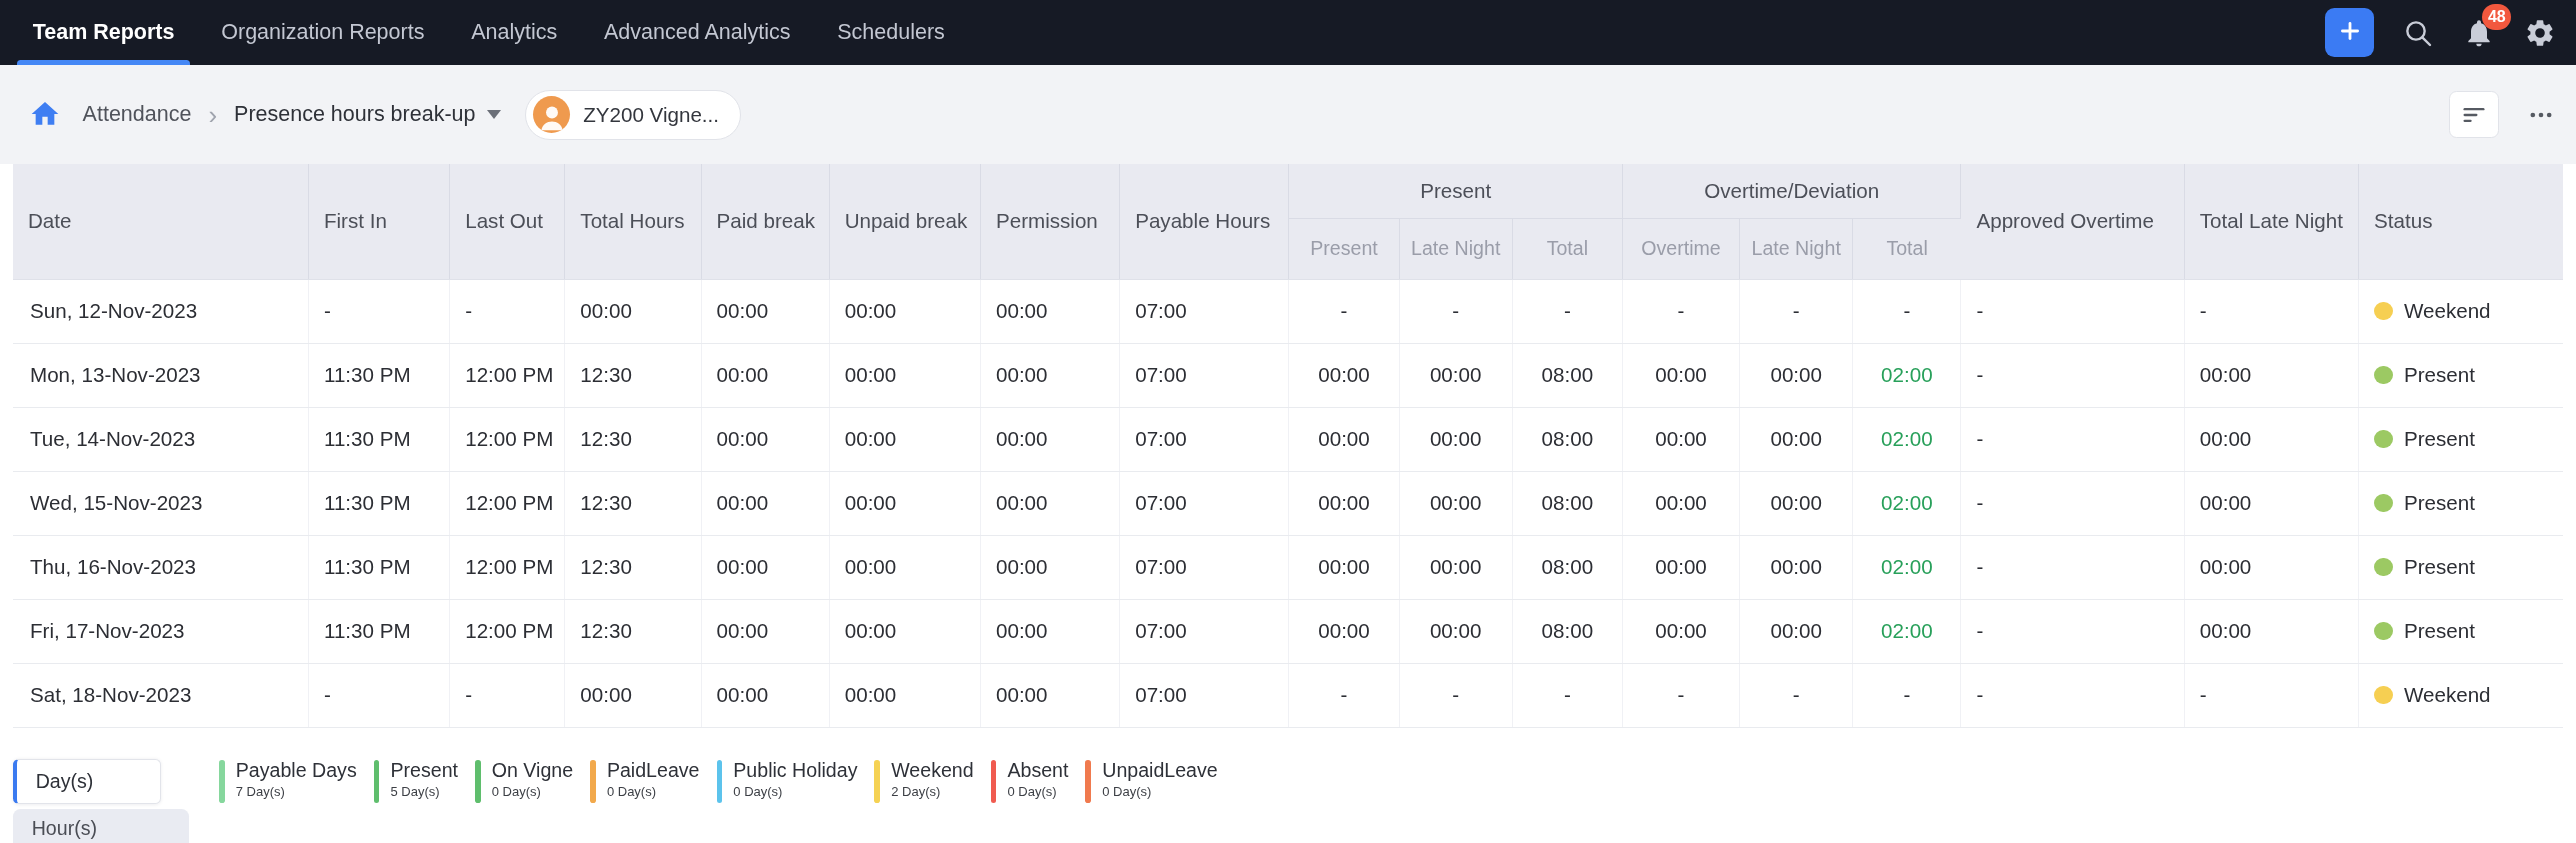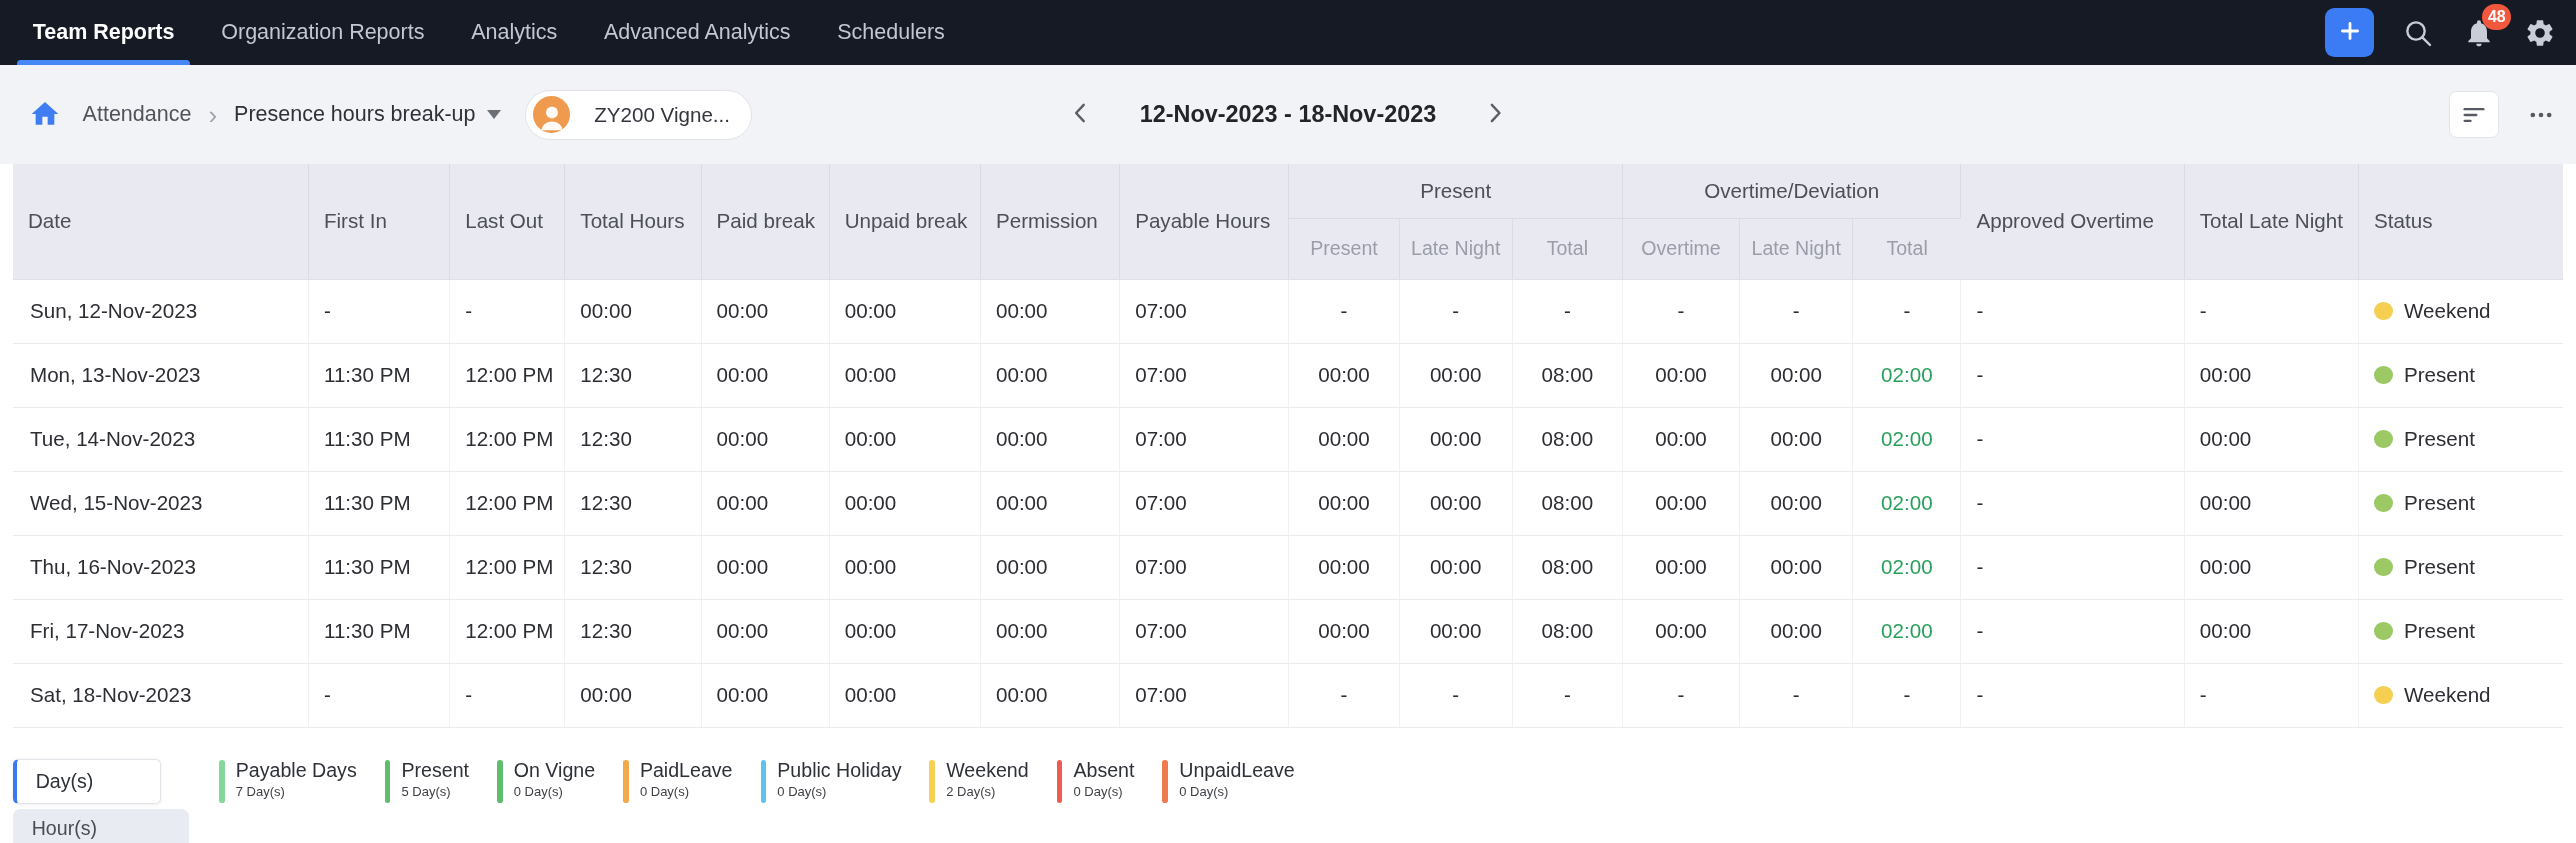--- a/index.html
+++ b/index.html
@@ -24,21 +24,21 @@
 
   
   .toolbar { height:99px; background:#f2f3f6; display:flex; align-items:center; padding:0 10px 0 28px; position:relative; }
   .home-btn { width:34px; height:34px; color:#3f7ef2; }
   .home-btn svg { width:32px; height:32px; }
   .crumb-root { margin-left:20.6px; font-size:21.5px; color:#50535b; }
   .crumb-sep { margin:0 17px; font-size:26px; color:#a0a4ae; line-height:1; }
   .crumb-btn { display:flex; align-items:center; gap:11.2px; }
   .crumb-current { font-size:21.5px; color:#2e3138; }
   .caret-down { width:0; height:0; border-left:7.5px solid transparent; border-right:7.5px solid transparent; border-top:9.3px solid #6b6f78; }
-  .chip { margin-left:24px; height:50px; background:#fff; border:0.9px solid #e1e3e9; border-radius:26px; display:flex; align-items:center; gap:24px; padding:0 20.6px 0 7.5px; }
+  .chip { margin-left:24px; height:50px; background:#fff; border:0.9px solid #e1e3e9; border-radius:26px; display:flex; align-items:center; gap:13px; padding:0 20.6px 0 7.5px; }
   .chip-avatar { width:37px; height:37px; border-radius:50%; background:#ef9a4e; overflow:hidden; flex:none; display:flex; align-items:flex-end; justify-content:center; }
   .chip-avatar svg { width:34px; height:34px; }
   .chip-label { font-size:20.6px; color:#33363d; }
   .date-nav { position:absolute; left:50%; top:50%; transform:translate(-50%,-50%); display:flex; align-items:center; gap:43px; }
   .chev-btn { width:32px; height:32px; color:#5a5e66; display:flex; align-items:center; justify-content:center; }
   .chev-btn svg { width:28px; height:28px; }
   .date-label { font-size:23.4px; font-weight:700; color:#222428; }
   .toolbar-right { margin-left:auto; display:flex; align-items:center; gap:17px; }
   .tool-btn { width:50px; height:47px; display:flex; align-items:center; justify-content:center; color:#565a62; }
   .tool-btn.boxed { background:#fff; border:0.9px solid #e1e3e9; border-radius:7.5px; }
@@ -60,21 +60,21 @@
   td:last-child { border-right:0; }
   td.center { padding-left:0; text-align:center; }
   td.date-cell { padding-left:17px; }
   .status-inner { display:flex; align-items:center; gap:11.2px; }
   .dot { width:18.7px; height:18.7px; border-radius:50%; flex:none; }
 
   
   .summary { position:absolute; left:0; top:753px; width:100%; height:90px; }
   .stab-day { position:absolute; left:13px; top:5.6px; width:148px; height:45px; background:#fff; border:0.9px solid #e2e4ea; border-left:4.7px solid #3a7af0; border-radius:5.6px; display:flex; align-items:center; padding-left:18.7px; font-size:19.6px; color:#2e3138; box-shadow:0 0.9px 3.7px rgba(20,30,60,.08); }
   .stab-hour { position:absolute; left:13px; top:56px; width:176px; height:65px; background:#e9ebf2; border-radius:7.5px 7.5px 0 0; display:flex; align-items:flex-start; padding:8.4px 0 0 18.7px; font-size:19.6px; color:#4a4d55; }
-  .legend { position:absolute; left:219px; top:3.7px; height:49px; display:flex; gap:28px; align-items:center; }
+  .legend { position:absolute; left:219px; top:3.7px; height:49px; display:flex; gap:17px; align-items:center; }
   .legend-item { display:flex; gap:11.2px; align-items:center; }
   .legend-bar { width:5.6px; height:43px; border-radius:2.8px; flex:none; }
   .legend-text { display:flex; flex-direction:column; justify-content:center; line-height:22.4px; }
   .legend-label { font-size:19.6px; color:#2e3138; }
   .legend-value { font-size:13px; color:#3c3f45; }
 </style>
 </head>
 <body>
 
 <div class="app">
@@ -128,33 +128,20 @@
     </button>
     <button class="chip">
       <span class="chip-avatar">
         <svg viewBox="0 0 24 24">
             <circle cx="12" cy="9.5" r="4.2" fill="#ffffff" opacity=".95"></circle>
             <path d="M4.5 22c.6-4.2 3.9-6.2 7.5-6.2s6.9 2 7.5 6.2z" fill="#ffffff" opacity=".95"></path>
           </svg>
       </span>
       <span class="chip-label">ZY200 Vigne...</span>
     </button>
-    <div class="date-nav">
-      <button class="chev-btn">
-        <span><svg viewBox="0 0 24 24">
-              <polyline points="14.5 5 8 12 14.5 19" fill="none" stroke="currentColor" stroke-width="2.1" stroke-linecap="round" stroke-linejoin="round"></polyline>
-            </svg></span>
-      </button>
-      <span class="date-label">12-Nov-2023 - 18-Nov-2023</span>
-      <button class="chev-btn">
-        <span><svg viewBox="0 0 24 24">
-              <polyline points="9.5 5 16 12 9.5 19" fill="none" stroke="currentColor" stroke-width="2.1" stroke-linecap="round" stroke-linejoin="round"></polyline>
-            </svg></span>
-      </button>
-    </div>
     <div class="toolbar-right">
       <button class="tool-btn boxed">
         <svg viewBox="0 0 24 24" stroke="currentColor" stroke-width="2" stroke-linecap="round" fill="none">
             <line x1="4" y1="7" x2="20" y2="7"></line>
             <line x1="4" y1="12" x2="14" y2="12"></line>
             <line x1="4" y1="17" x2="9" y2="17"></line>
           </svg>
       </button>
       <button class="tool-btn">
         <svg viewBox="0 0 24 24" fill="currentColor">

